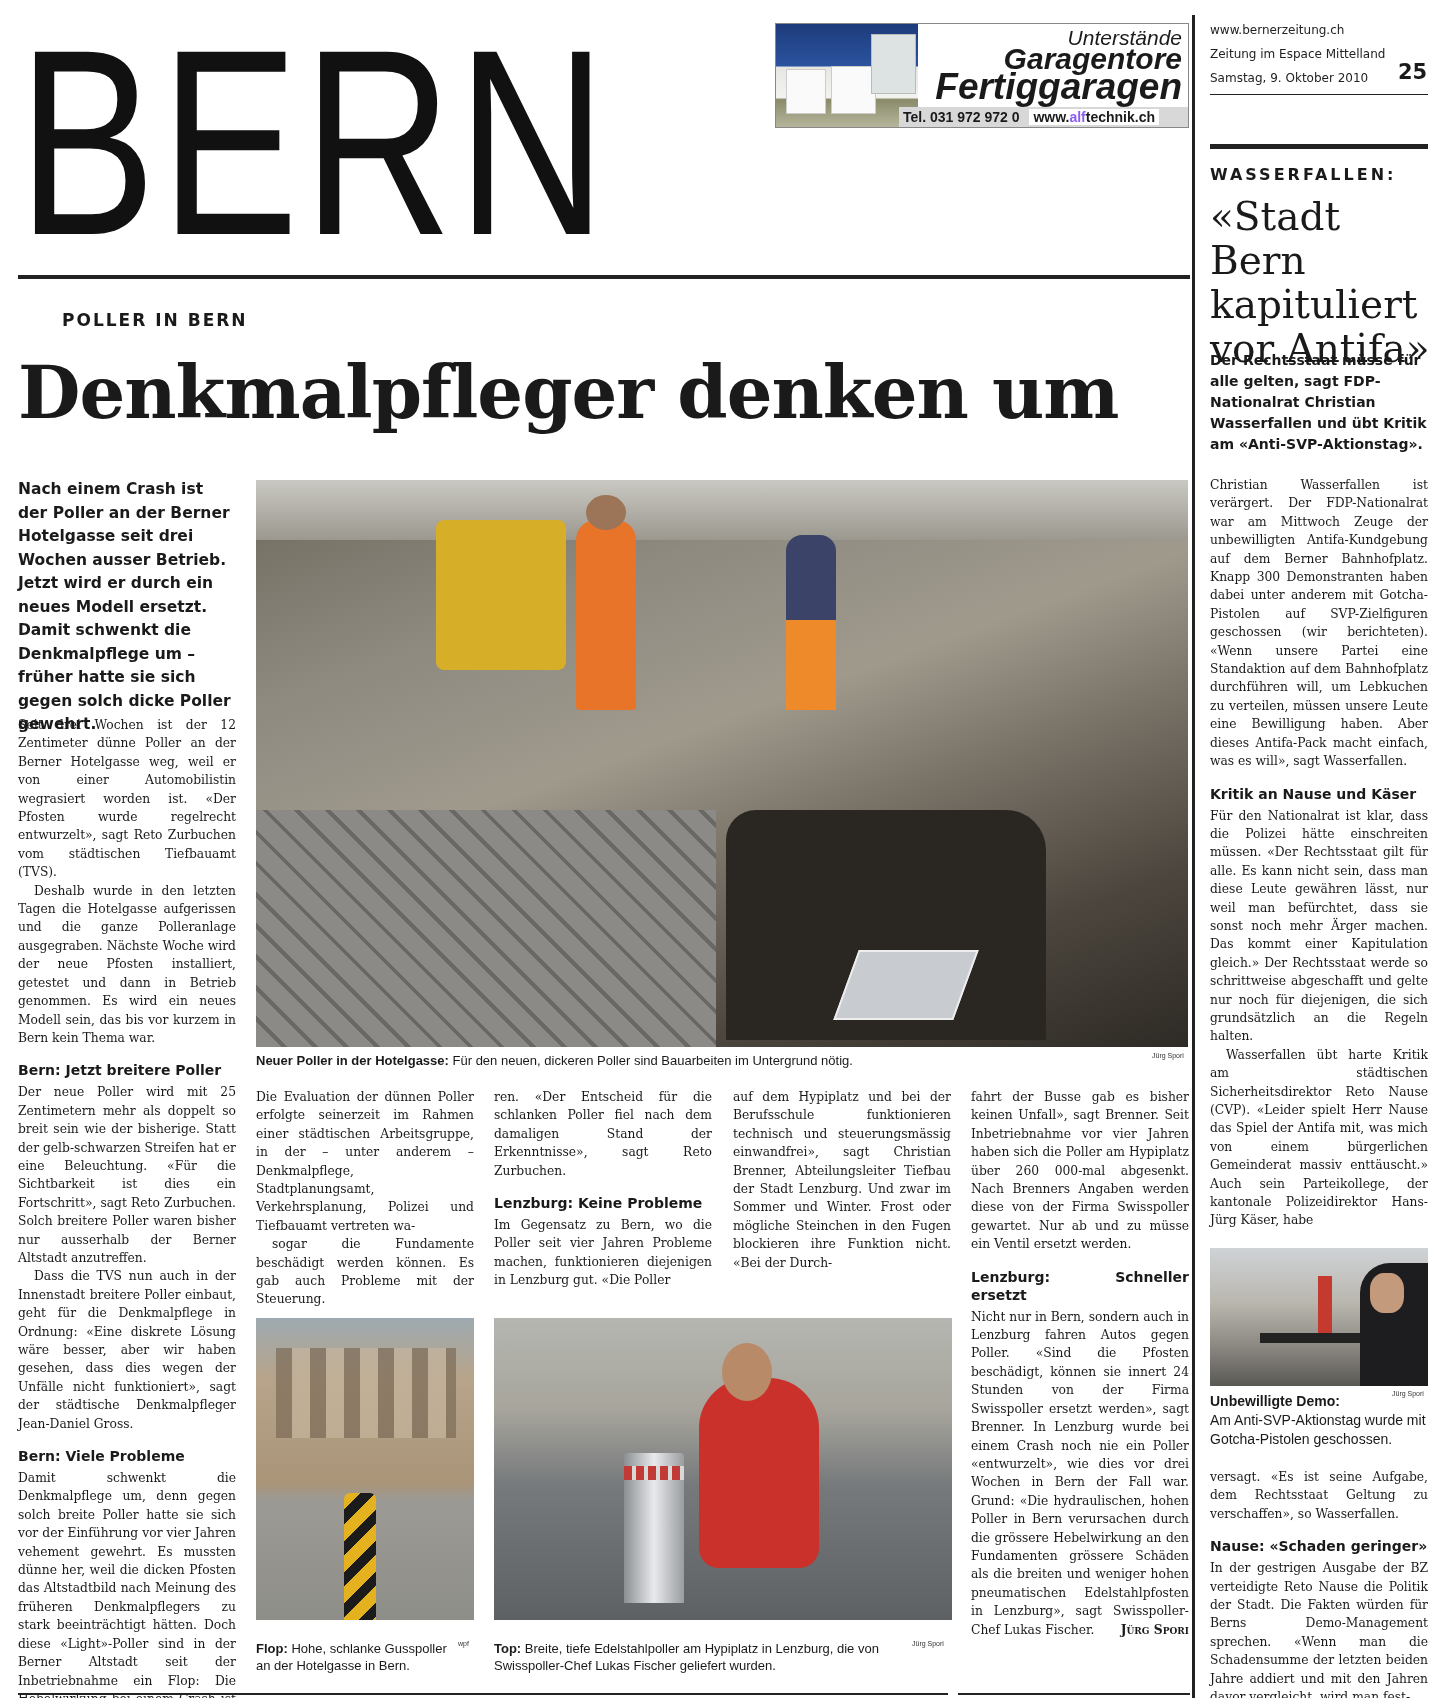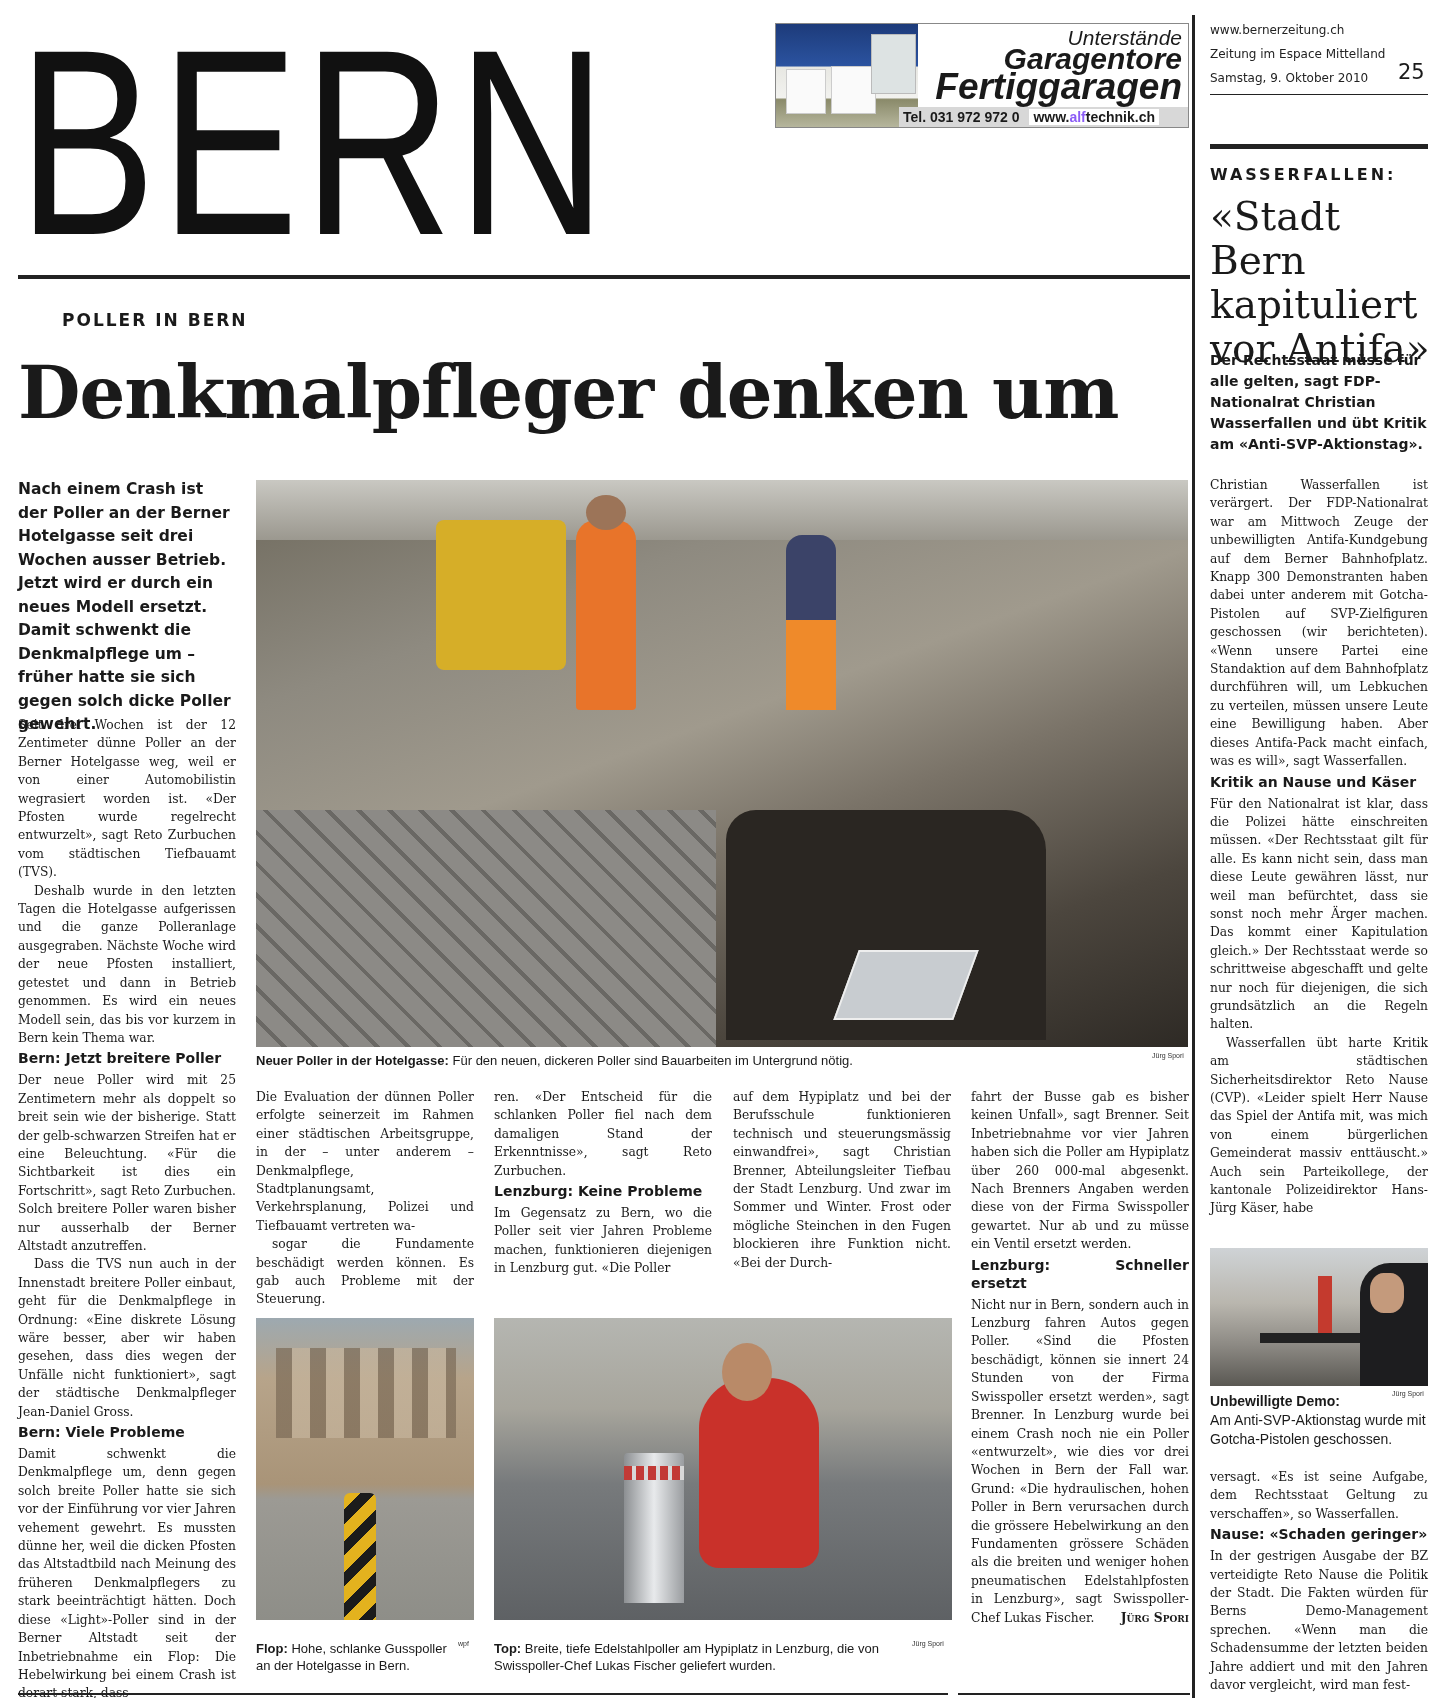--- a/index.html
+++ b/index.html
@@ -12,31 +12,31 @@
   .ad .photo .g2 { position:absolute; left:55px; top:42px; width:45px; height:48px; background:#fafafa; border:1px solid #ccc; }
   .ad .photo .bld { position:absolute; left:95px; top:10px; width:45px; height:60px; background:#dde3e3; border:1px solid #bbb; }
   .ad .l1 { position:absolute; right:6px; top:2px; font-family:"Liberation Sans",sans-serif; font-style:italic; font-weight:normal; font-size:21px; }
   .ad .l2 { position:absolute; right:6px; top:18px; font-family:"Liberation Sans",sans-serif; font-style:italic; font-weight:bold; font-size:30px; }
   .ad .l3 { position:absolute; right:6px; top:42px; font-family:"Liberation Sans",sans-serif; font-style:italic; font-weight:bold; font-size:37px; }
   .ad .foot { position:absolute; left:123px; right:0; bottom:0; height:20px; background:#d8d8d8; font-family:"Liberation Sans",sans-serif; font-weight:bold; font-size:14px; padding-left:4px; line-height:20px; }
   .ad .foot .url { background:#fff; padding:0 4px; margin-left:6px; }
   .ad .foot .red { color:#8b5cf6; }
   .vline { left: 1192px; top: 15px; width: 3px; height: 1683px; background:#222; }
   .meta { left: 1210px; top: 18px; font-family:"DejaVu Sans",sans-serif; font-size:12px; line-height:24px; color:#222; }
-  .pagenum { left: 1398px; top: 60px; font-family:"DejaVu Sans",sans-serif; font-weight:normal; font-size:21px; }
+  .pagenum { left: 1398px; top: 60px; font-family:"DejaVu Sans",sans-serif; font-weight:bold; font-size:21px; }
   .rule-thin { left:1210px; top:94px; width:218px; height:1px; background:#222; }
   .rule-thick { left:1210px; top:144px; width:218px; height:5px; background:#222; }
   .mainrule { left:18px; top:275px; width:1172px; height:4px; background:#222; }
   .kicker { left:18px; top:310px; font-family:"DejaVu Sans",sans-serif; font-size:17px; font-weight:bold; letter-spacing:2px;margin-left:44px; }
   .headline { left:18px; top:350px; font-family:"DejaVu Serif",serif; font-weight:bold; font-size:72px; letter-spacing:-1px; }
   .lead { left:18px; top:478px; width:218px; font-family:"DejaVu Sans",sans-serif; font-weight:bold; font-size:15.5px; line-height:23.5px; }
   .col { font-size:12.3px; line-height:18.4px; text-align:justify; hyphens:auto; }
   .col p { text-indent: 0; }
   .col p + p { text-indent: 16px; }
-  .col h3 { font-family:"DejaVu Sans",sans-serif; font-size:14px; font-weight:bold; margin:2px 0 4px; line-height:18px; }
+  .col h3 { font-family:"DejaVu Sans",sans-serif; font-size:14px; font-weight:bold; margin:14px 0 4px; line-height:18px; }
   .photo-main { left:256px; top:480px; width:932px; height:567px; background: linear-gradient(160deg,#6f6a5d 0%,#8e8a80 25%,#a09a8d 45%,#7a7368 60%,#4c463e 80%,#2e2a25 100%); overflow:hidden; }
   .photo-main .pit { position:absolute; left:470px; top:330px; width:320px; height:230px; background:#2a2622; border-radius:30px 40px 0 0; }
   .photo-main .box { position:absolute; left:590px; top:470px; width:120px; height:70px; background:#c8ccd0; transform:skewX(-20deg); border:2px solid #eee; }
   .photo-main .w1 { position:absolute; left:320px; top:40px; width:60px; height:190px; background:#e8742a; border-radius:20px 20px 4px 4px; }
   .photo-main .w1h { position:absolute; left:330px; top:15px; width:40px; height:35px; background:#9c7458; border-radius:50%; }
   .photo-main .w2 { position:absolute; left:530px; top:55px; width:50px; height:170px; background:#3b4368; border-radius:16px 16px 4px 4px; }
   .photo-main .w2l { position:absolute; left:530px; top:140px; width:50px; height:90px; background:#ef8a2a; }
   .photo-main .dig { position:absolute; left:180px; top:40px; width:130px; height:150px; background:#d6ae28; border-radius:8px; }
   .photo-main .sky { position:absolute; left:0; top:0; width:932px; height:60px; background:linear-gradient(180deg,#c9c8c2,#9b988f); }
   .photo-main .cobbles { position:absolute; left:0; top:330px; width:460px; height:237px; background: repeating-linear-gradient(45deg,#8c8a86 0 18px,#6a6864 18px 22px); }

